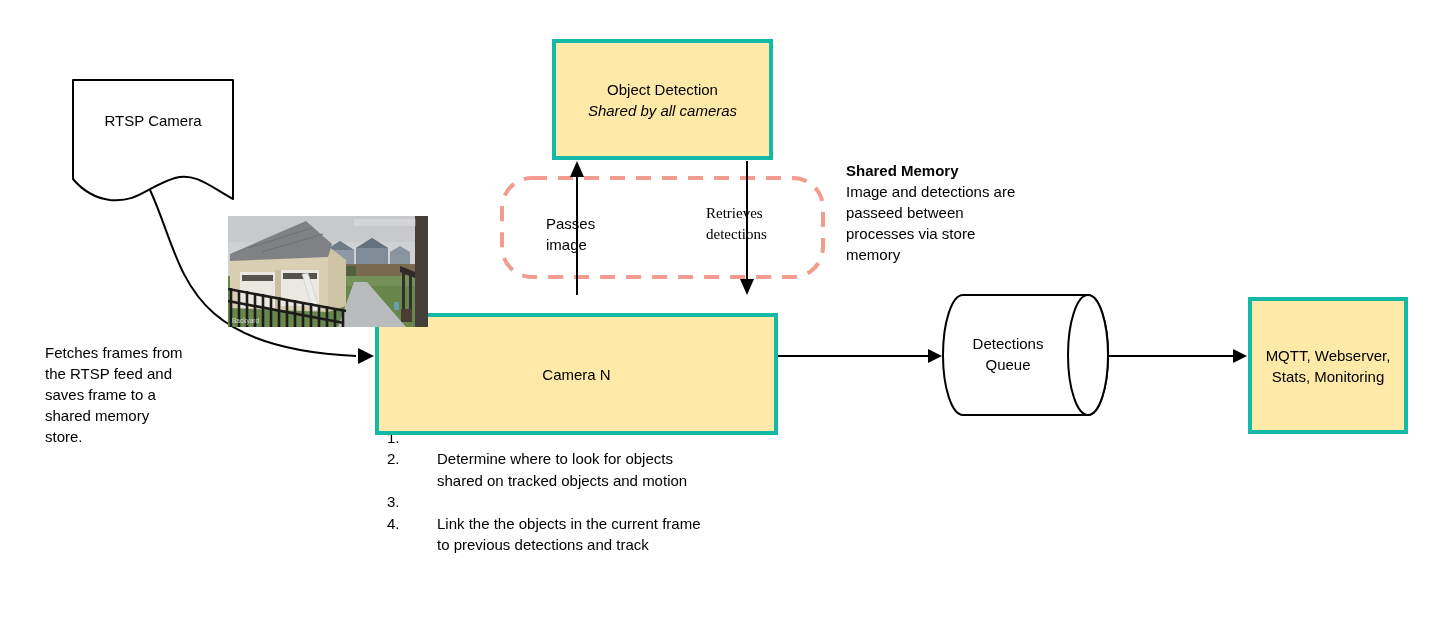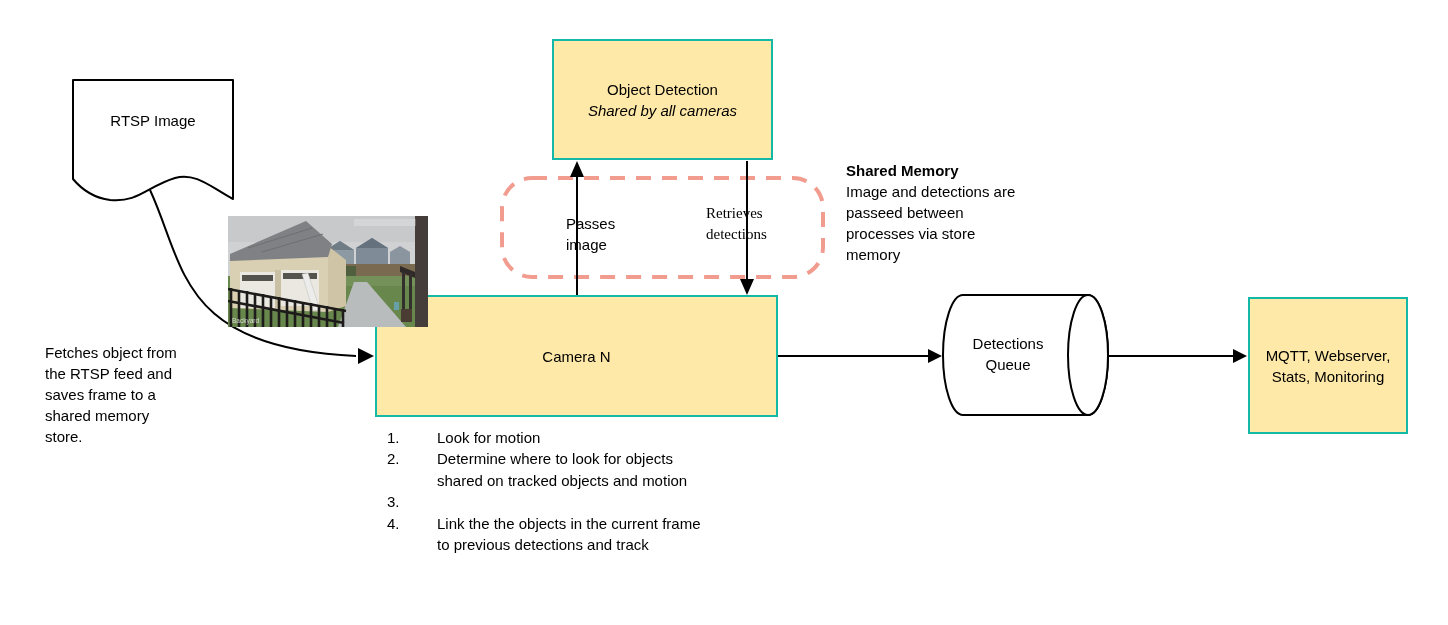--- a/index.html
+++ b/index.html
@@ -2,21 +2,21 @@
 <html><head>
 <meta charset="utf-8">
 <style>
   html,body{margin:0;padding:0;background:#ffffff;}
   .canvas{
     position:relative;width:1448px;height:625px;background:#fff;overflow:hidden;
     font-family:"Liberation Sans","DejaVu Sans",sans-serif;color:#000;
   }
   .layer{position:absolute;left:0;top:0;width:1448px;height:625px;}
   .node{
-    position:absolute;box-sizing:border-box;background:#ffe9a8;border:2px solid #14b8a6;
+    position:absolute;box-sizing:border-box;background:#ffe9a8;border:4px solid #14b8a6;
     display:flex;flex-direction:column;align-items:center;justify-content:center;
     font-size:15px;line-height:21px;text-align:center;
   }
   .txt{position:absolute;font-size:15px;line-height:21px;white-space:pre-line;}
   .txt .hd{font-weight:bold;}
   .center{text-align:center;}
   .italic{font-style:italic;}
   .steps{position:absolute;left:387px;top:427px;font-size:15px;line-height:21.4px;}
   .step{display:flex;}
   .step .num{width:50px;flex:0 0 50px;}
@@ -53,21 +53,21 @@
 
     <line x1="1108" y1="356" x2="1233" y2="356" stroke="#000" stroke-width="2"></line>
     <polygon points="1247,356 1233,349 1233,363" fill="#000"></polygon>
   </svg>
 
   <div class="node" style="left:552px;top:39px;width:221px;height:121px;">
     <div>Object Detection</div>
     <div class="italic">Shared by all cameras</div>
   </div>
 
-  <div class="node zmid" style="left:375px;top:295px;width:403px;height:122px;">
+  <div class="node zmid" style="left:375px;top:313px;width:403px;height:122px;">
     <div>Camera N</div>
   </div>
 
   <div class="node" style="left:1248px;top:297px;width:160px;height:137px;white-space:pre-line;">
     <div style="white-space:pre-line;">MQTT, Webserver,
 Stats, Monitoring</div>
   </div>
 
   <div class="photo">
     <svg width="200" height="111" viewBox="0 0 200 111">
@@ -128,49 +128,48 @@
       <rect x="174" y="56" width="3" height="38" fill="#332f2c"></rect>
       <rect x="181" y="58" width="3" height="40" fill="#332f2c"></rect>
       <rect x="166" y="86" width="5" height="8" fill="#67a0a8"></rect>
       <rect x="173" y="93" width="11" height="13" fill="#4a3c33"></rect>
 
       <rect x="126" y="3" width="62" height="7" fill="#ffffff" opacity="0.22"></rect>
       <text x="4" y="107" font-size="6.5" fill="#ffffff" opacity="0.75" font-family="Liberation Sans, sans-serif">Backyard</text>
     </svg>
   </div>
 
-  <div class="txt center" style="left:78px;top:110px;width:150px;">RTSP Image</div>
+  <div class="txt center" style="left:78px;top:110px;width:150px;">RTSP Camera</div>
 
-  <div class="txt" style="left:45px;top:342px;width:200px;">Fetches object from
+  <div class="txt" style="left:45px;top:342px;width:200px;">Fetches frames from
 the RTSP feed and
 saves frame to a
 shared memory
 store.</div>
 
-  <div class="txt" style="left:546px;top:213px;width:66px;margin-left:20px;">Passes image</div>
+  <div class="txt" style="left:546px;top:213px;width:66px;">Passes image</div>
 
   <div class="txt" style="left:706px;top:203px;width:96px;font-family:Liberation Serif, serif;">Retrieves
 detections</div>
 
   <div class="txt" style="left:846px;top:139px;width:230px;">
     <span class="hd">Shared Memory</span>
     <div>Image and detections are
 passeed between
 processes via store
 memory</div>
   </div>
 
   <div class="txt center" style="left:958px;top:333px;width:100px;">Detections
 Queue</div>
 
 
   <div class="steps">
     <div class="step">
       <span class="num">1.</span>
-      <span class="body">Look for motion</span>
     </div>
     <div class="step">
       <span class="num">2.</span>
       <span class="body">Determine where to look for objects
 shared on tracked objects and motion</span>
     </div>
     <div class="step">
       <span class="num">3.</span>
     </div>
     <div class="step">

